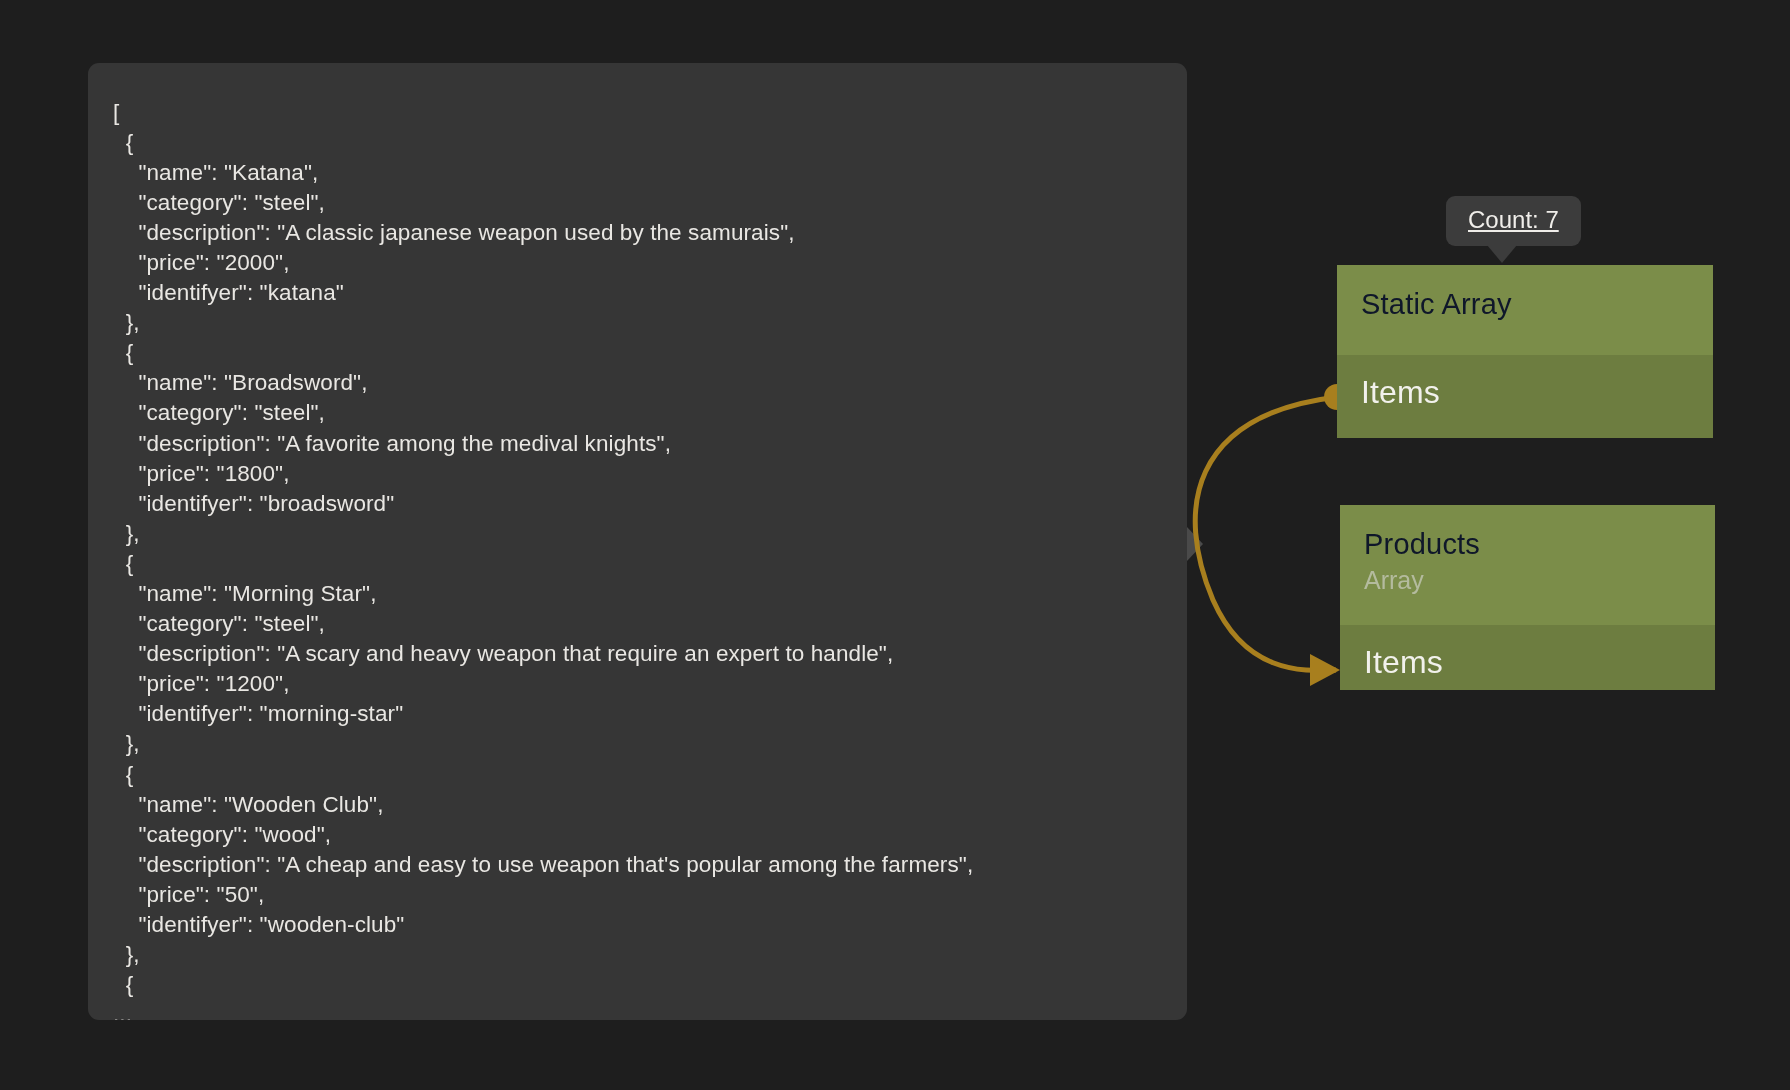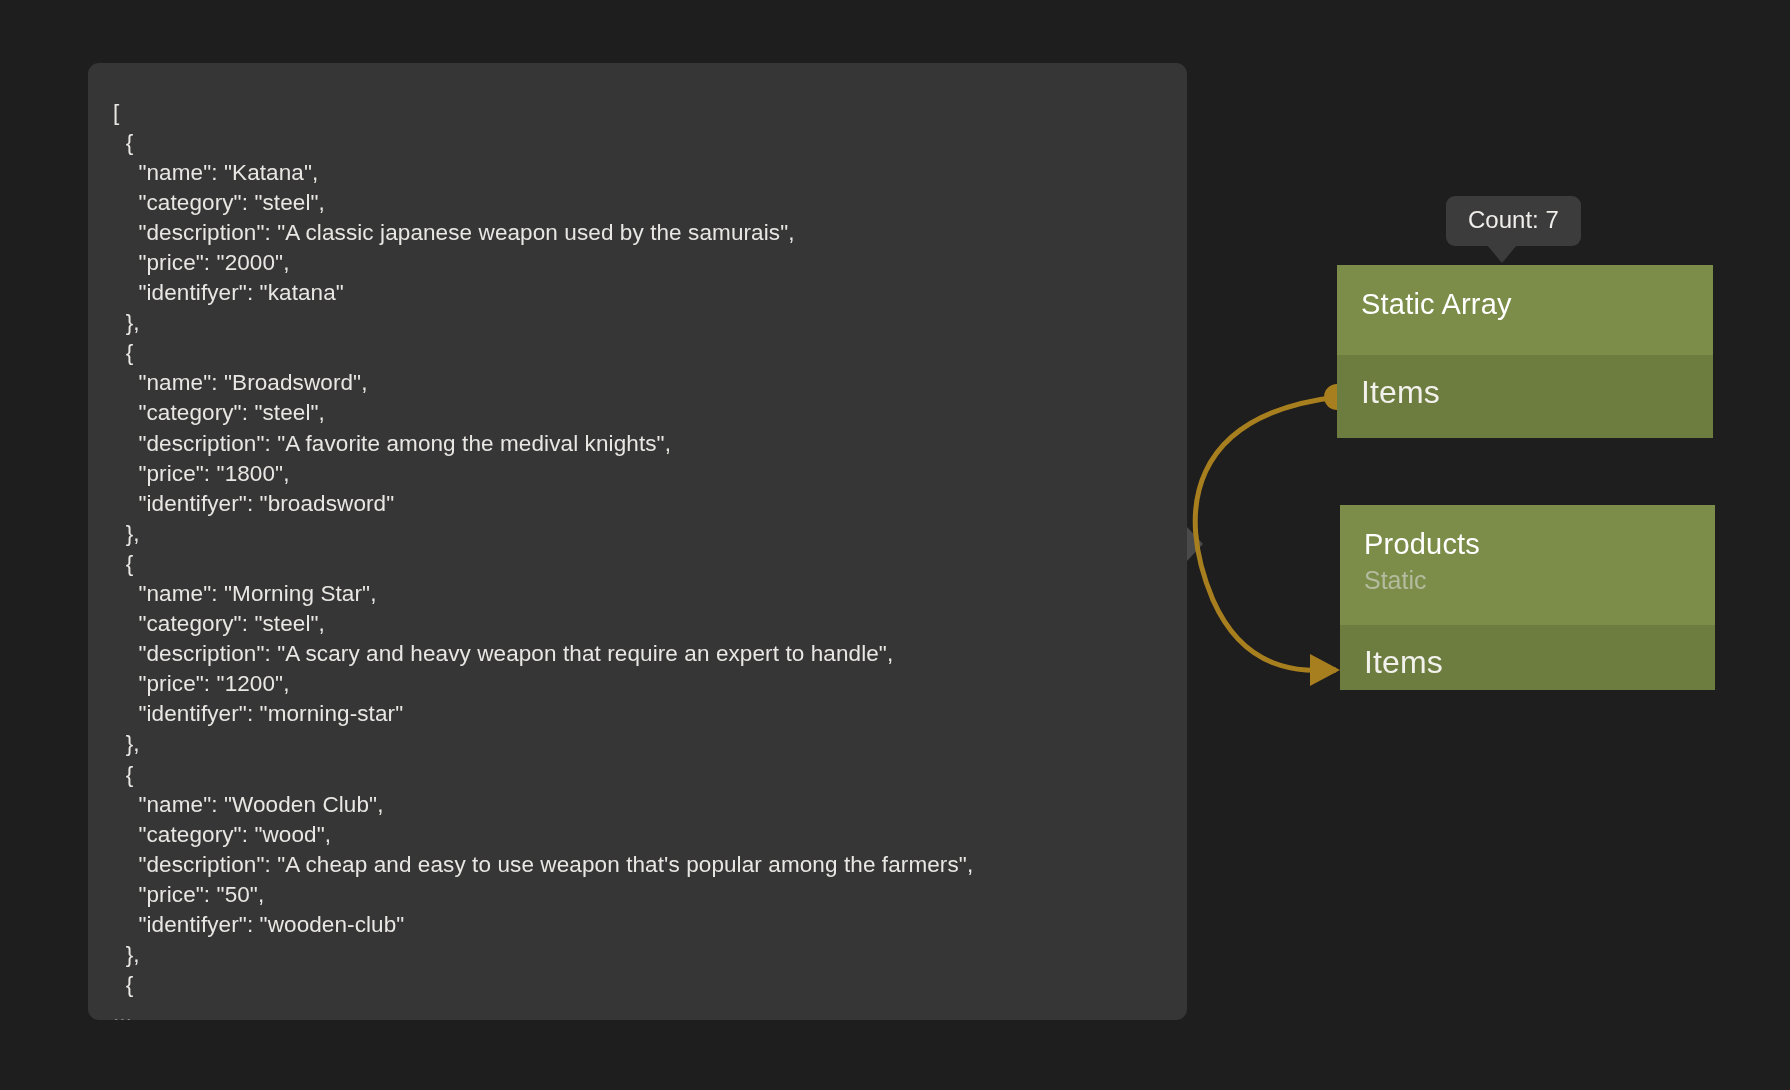--- a/index.html
+++ b/index.html
@@ -68,21 +68,21 @@
     position: absolute;
     box-sizing: border-box;
     overflow: hidden;
   }
   .node-header {
     background: #7b8d49;
     box-sizing: border-box;
     padding: 22px 24px 0 24px;
   }
   .node-title {
-    color: #ffffff;
+    color: #0f172a;
     font-size: 29px;
     line-height: 34px;
     font-weight: 400;
     letter-spacing: 0.2px;
   }
   .node-subtitle {
     color: #b4bb9e;
     font-size: 25px;
     line-height: 32px;
     font-weight: 400;
@@ -113,20 +113,21 @@
     position: absolute;
     left: 1446px;
     top: 196px;
     background: #3c3c3c;
     border-radius: 9px;
     padding: 9px 22px 11px 22px;
     color: #f0eeea;
     font-size: 24px;
     line-height: 30px;
     white-space: nowrap;
+    text-decoration: underline;
   }
   #count-tooltip-arrow {
     position: absolute;
     left: 1487px;
     top: 245px;
     width: 0;
     height: 0;
     border-left: 15px solid transparent;
     border-right: 15px solid transparent;
     border-top: 18px solid #3c3c3c;
@@ -191,18 +192,18 @@
     <div class="node-title">Static Array</div>
   </div>
   <div class="node-body">
     <div class="node-row">Items</div>
   </div>
 </div>
 
 <div class="node-card" id="card-products">
   <div class="node-header">
     <div class="node-title">Products</div>
-    <div class="node-subtitle">Static</div>
+    <div class="node-subtitle">Array</div>
   </div>
   <div class="node-body">
     <div class="node-row">Items</div>
   </div>
 </div>
 
 </body></html>

